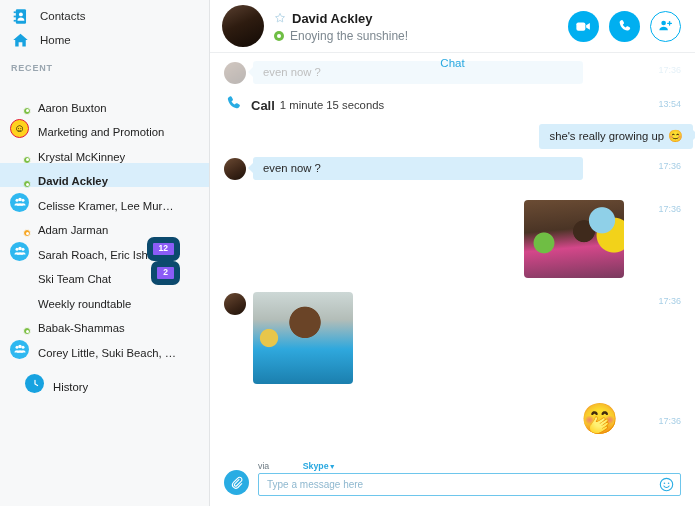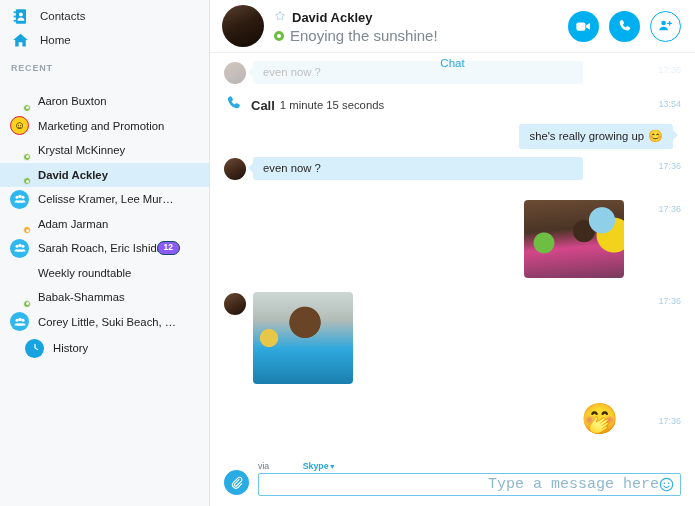--- a/index.html
+++ b/index.html
@@ -27,21 +27,21 @@
   }
   .nav-item .label { font-size: 11.5px; color: #2b2b2b; }
   .nav-icon { width: 20px; height: 20px; display:flex; align-items:center; justify-content:center; }
 
   .recent-header {
     font-size: 9px; font-weight: bold; color: #9aa6b0;
     letter-spacing: .8px; padding-left: 11px; margin-top: 11px; margin-bottom: 16px;
   }
 
   .chat-item {
-    display: flex; align-items: center;
+    display: flex; align-items: flex-end;
     height: 24.5px; padding-left: 10px; gap: 9px;
     cursor: pointer; position: relative;
   }
   .chat-item.active { background: #d9eefb; }
   .chat-item .name {
     font-size: 11.3px; color: #222; white-space: nowrap;
     overflow: hidden; text-overflow: ellipsis; max-width: 140px;
   }
   .chat-item.active .name { font-weight: bold; }
 
@@ -61,41 +61,41 @@
 
   .grp { background: #2fb8f0; display:flex; align-items:center; justify-content:center; }
   .grp svg { width: 12px; height: 12px; }
 
   .badge {
     position: absolute; right: 29px;
     background: #8b5cf6; color: #fff;
     font-size: 8.5px; font-weight: bold;
     border-radius: 7px; padding: 1px 6px 1.5px 6px;
     line-height: 1.1; min-width: 19px; text-align: center;
-    border: 1px solid #0c4a6e;
-  }
-
-  .history-item { margin-top: 2px; padding-left: 25px; }
+    border: 6px solid #0c4a6e;
+  }
+
+  .history-item { margin-top: 10px; padding-left: 25px; }
 
   
   .main { flex: 1; height: 506px; display: flex; flex-direction: column; background: #fff; position: relative; }
 
   .chat-header {
     height: 53px; flex: 0 0 53px;
     display: flex; align-items: center;
     padding: 0 14px 0 12px;
     border-bottom: 1px solid #eceef0;
     background: #fff;
   }
   .hdr-av { width: 42px; height: 42px; border-radius: 50%; overflow: hidden; flex: 0 0 42px; }
   .hdr-info { margin-left: 10px; flex: 1; }
   .hdr-row1 { display: flex; align-items: center; gap: 6px; }
   .hdr-name { font-size: 13px; font-weight: bold; color: #1d1d1d; }
   .hdr-row2 { display: flex; align-items: center; gap: 6px; margin-top: 1px; }
-  .hdr-mood { font-size: 15px; color: #7d8890; }
+  .hdr-mood { font-size: 12px; color: #7d8890; }
   .green-check {
     width: 10px; height: 10px; border-radius: 50%; background: #6fbe44;
     display: flex; align-items: center; justify-content: center; flex:0 0 10px;
   }
   .green-check::after { content:""; width: 4px; height: 4px; background: #fff; border-radius: 50%; }
 
   .hdr-actions { display: flex; align-items: center; gap: 10px; }
   .abtn {
     width: 31px; height: 31px; border-radius: 50%;
     display: flex; align-items: center; justify-content: center;
@@ -176,24 +176,23 @@
   .via-line { font-size: 8.8px; color: #6d7a83; margin-bottom: 2px; }
   .via-skype { color: #29a8e0; font-weight: bold; padding-left: 31px; }
   .via-caret { color: #29a8e0; font-size: 7px; }
   .input-wrap {
     border: 1px solid #6ec6ec; background: #fff;
     height: 23px; border-radius: 2px;
     display: flex; align-items: center; padding: 0 6px 0 8px;
   }
   .input-wrap input {
     flex: 1; border: none; outline: none;
-    font-size: 15px; color: #3a3a3a;
-    font-family: Liberation Mono, monospace;
+    font-size: 10px; color: #3a3a3a;
+    font-family: Liberation Sans, sans-serif;
     background: transparent;
-    text-align: right;
   }
   .input-wrap input::placeholder { color: #8fb8cf; }
   .emo-btn { width: 15px; height: 15px; cursor: pointer; flex: 0 0 15px; }
 </style>
 </head>
 <body>
 
 <div class="app">
 
   <div class="sidebar">
@@ -288,20 +287,27 @@
               <path d="M0.6 12.6c0-2 1.6-3 3.4-3s3.4 1 3.4 3z" fill="#fff"></path>
               <path d="M8.6 12.6c0-2 1.6-3 3.4-3s3.4 1 3.4 3z" fill="#fff"></path>
               <path d="M4 13c0-2.3 1.8-3.5 4-3.5s4 1.2 4 3.5z" fill="#fff"></path>
             </svg>
         </span>
       </span>
       <span class="name">Sarah Roach, Eric Ishida</span>
       <span class="badge">12</span>
     </div>
 
+    <div class="chat-item">
+      <span class="av">
+        <span class="face" style="background:linear-gradient(180deg,#5aa9d6 0%,#bcd9e8 45%,#eef4f7 100%);"></span>
+      </span>
+      <span class="name">Ski Team Chat</span>
+      <span class="badge">2</span>
+    </div>
 
     <div class="chat-item">
       <span class="av">
         <span class="face" style="background:linear-gradient(180deg,#c9b29a 0%,#9c8a76 50%,#6d6257 100%);"></span>
       </span>
       <span class="name">Weekly roundtable</span>
     </div>
 
     <div class="chat-item">
       <span class="av">
@@ -400,21 +406,21 @@
         <span>
           <svg viewBox="0 0 18 18" width="16" height="16">
               <path d="M4.3 1.6c.8-.5 1.7-.2 2.1.6l1.2 2.2c.4.8.2 1.5-.5 2l-.9.6c.6 1.7 2.1 3.2 3.8 3.8l.6-.9c.5-.7 1.2-.9 2-.5l2.2 1.2c.8.4 1.1 1.3.6 2.1l-.8 1.2c-.6.9-1.7 1.2-2.8.9C7.4 14.6 3.4 10.6 2.2 5.2c-.3-1.1 0-2.2.9-2.8z" fill="#29ace3"></path>
             </svg>
         </span>
         <span class="call-label">Call</span>
         <span class="call-dur">1 minute 15 seconds</span>
         <span class="ts" style="top:7px;">13:54</span>
       </div>
 
-      <div class="row out" style="padding-right:22px;">
+      <div class="row out" style="padding-right:2px;">
         <span class="bubble out" style="border-radius:3px;">
           <span>she's really growing up</span>
           <span style="font-size:12px;">😊</span>
         </span>
       </div>
 
       <div class="row" style="margin-top:8px;">
         <span class="msg-av">
           <span style="display:block;width:100%;height:100%;background:linear-gradient(150deg,#6b4a33 0%,#3c2517 60%,#1d1109 100%);"></span>
         </span>

